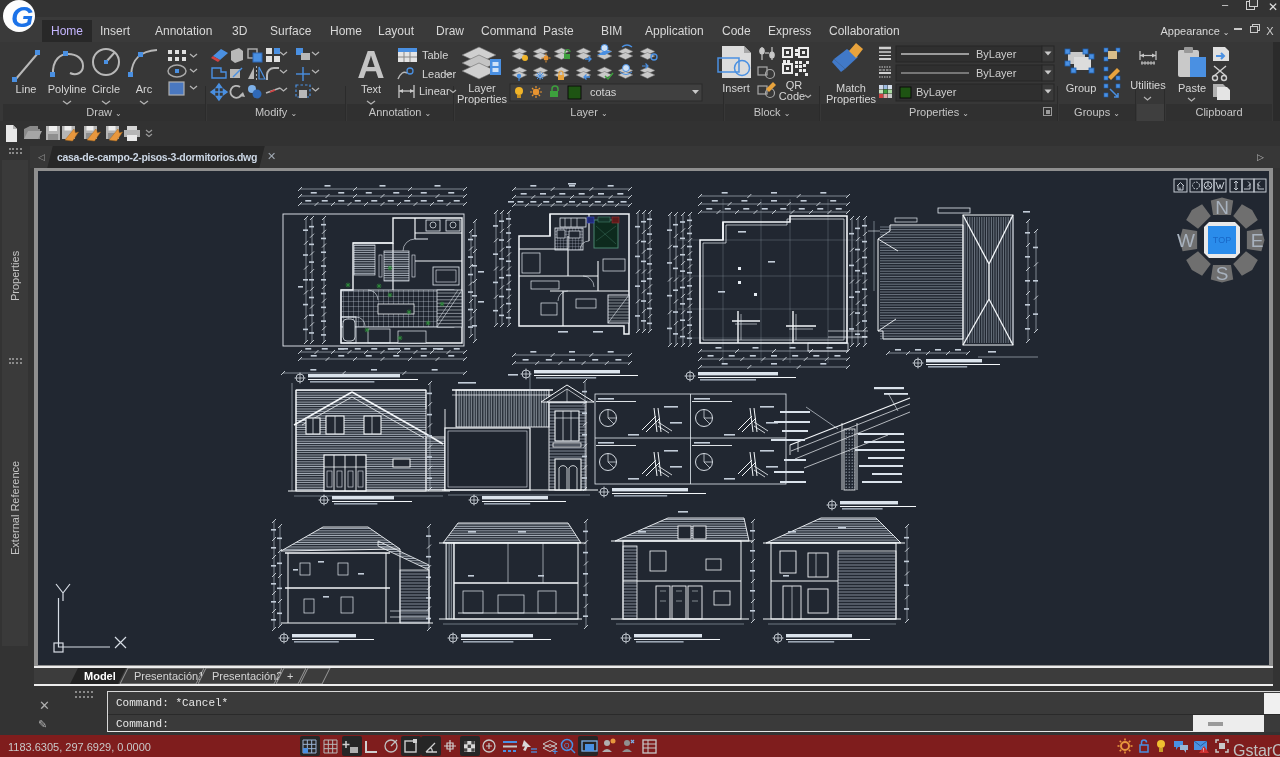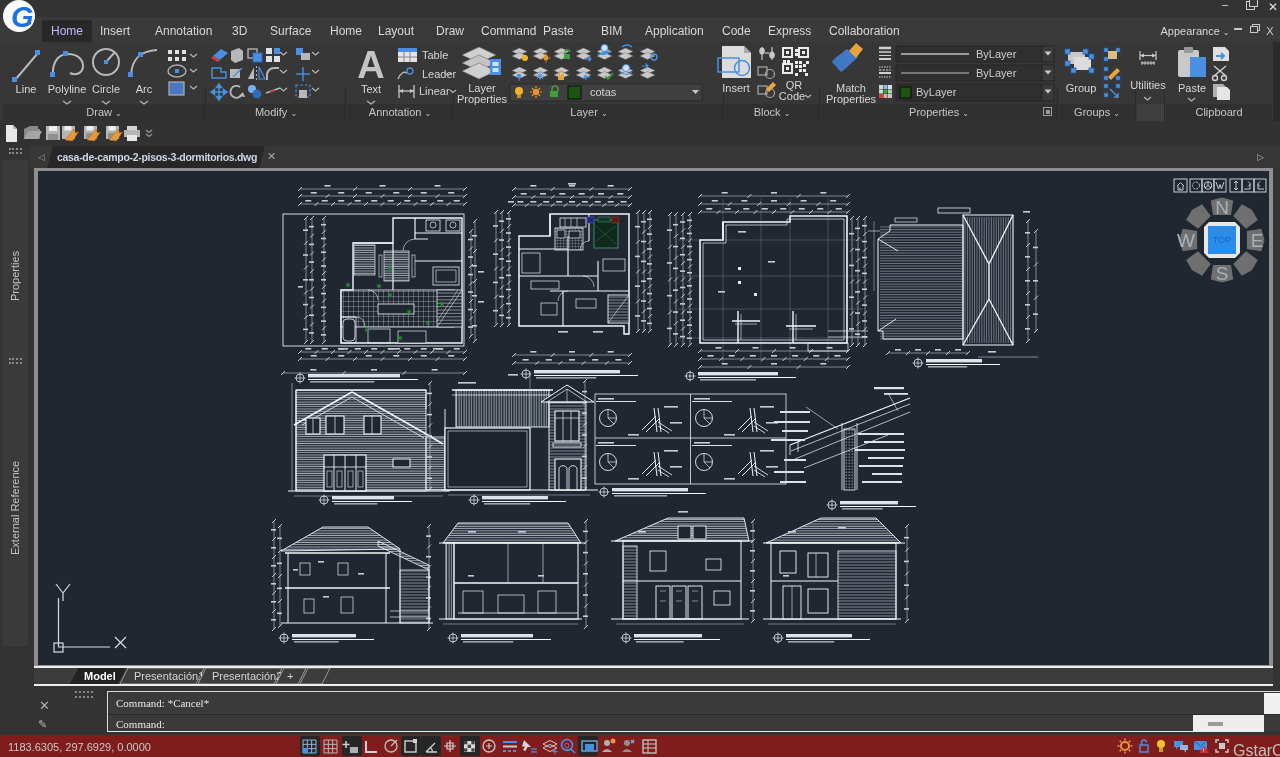--- a/index.html
+++ b/index.html
@@ -11,21 +11,21 @@
 #ribbon{position:absolute;left:0;top:42px;width:1280px;height:79px;background:#373737}
 .plabel{position:absolute;top:62px;height:17px;background:#303030;color:#c6c6c6;font-size:11px;text-align:center;line-height:16px}
 .psep{position:absolute;top:44px;width:1px;height:75px;background:#2b2b2b}
 #qabar{position:absolute;left:0;top:121px;width:1280px;height:25px;background:#323232}
 #tabbar{position:absolute;left:30px;top:146px;width:1250px;height:22px;background:#373737}
 #sidebar{position:absolute;left:0;top:146px;width:30px;height:544px;background:#333333}
 .sidetab{position:absolute;left:2px;width:26px;background:#3a3a3a;color:#c4c4c4;font-size:11px}
 .rot{writing-mode:vertical-rl;transform:rotate(180deg);width:100%;height:100%;display:flex;align-items:center;justify-content:center}
 #modelbar{position:absolute;left:34px;top:666px;width:1239px;height:20px;background:#3c3c3c;border-top:2px solid #ededed;border-bottom:2px solid #ededed}
 #cmdwin{position:absolute;left:0;top:686px;width:1280px;height:49px;background:#333333}
-#cmdbox{position:absolute;left:107px;top:691px;width:1173px;height:41px;background:#3a3a3a;border-left:1px solid #d8d8d8;border-top:1px solid #d8d8d8;border-bottom:1px solid #e8e8e8;font-family:Liberation Serif, serif;font-size:11px;color:#e8e8e8}
+#cmdbox{position:absolute;left:107px;top:691px;width:1173px;height:41px;background:#3a3a3a;border-left:1px solid #d8d8d8;border-top:1px solid #d8d8d8;border-bottom:1px solid #e8e8e8;font-family:Liberation Mono, monospace;font-size:11px;color:#e8e8e8}
 #statusbar{position:absolute;left:0;top:735px;width:1280px;height:22px;background:#7f1d1d;color:#c9c9c9;font-size:11px}
 </style></head>
 <body>
 <div id="app">
   <div class="abs" style="left:1220px;top:0;width:60px;height:17px;color:#e0e0e0;font-size:11px">
     <span class="abs" style="left:2px;top:-2px">–</span>
     <span class="abs" style="left:26px;top:1px;width:9px;height:9px;border:1px solid #d0d0d0"></span>
     <span class="abs" style="left:29px;top:-2px;width:9px;height:9px;border:1px solid #d0d0d0;background:#3a3a3a"></span>
     <span class="abs" style="left:48px;top:0px;font-size:12px">✕</span>
   </div>

